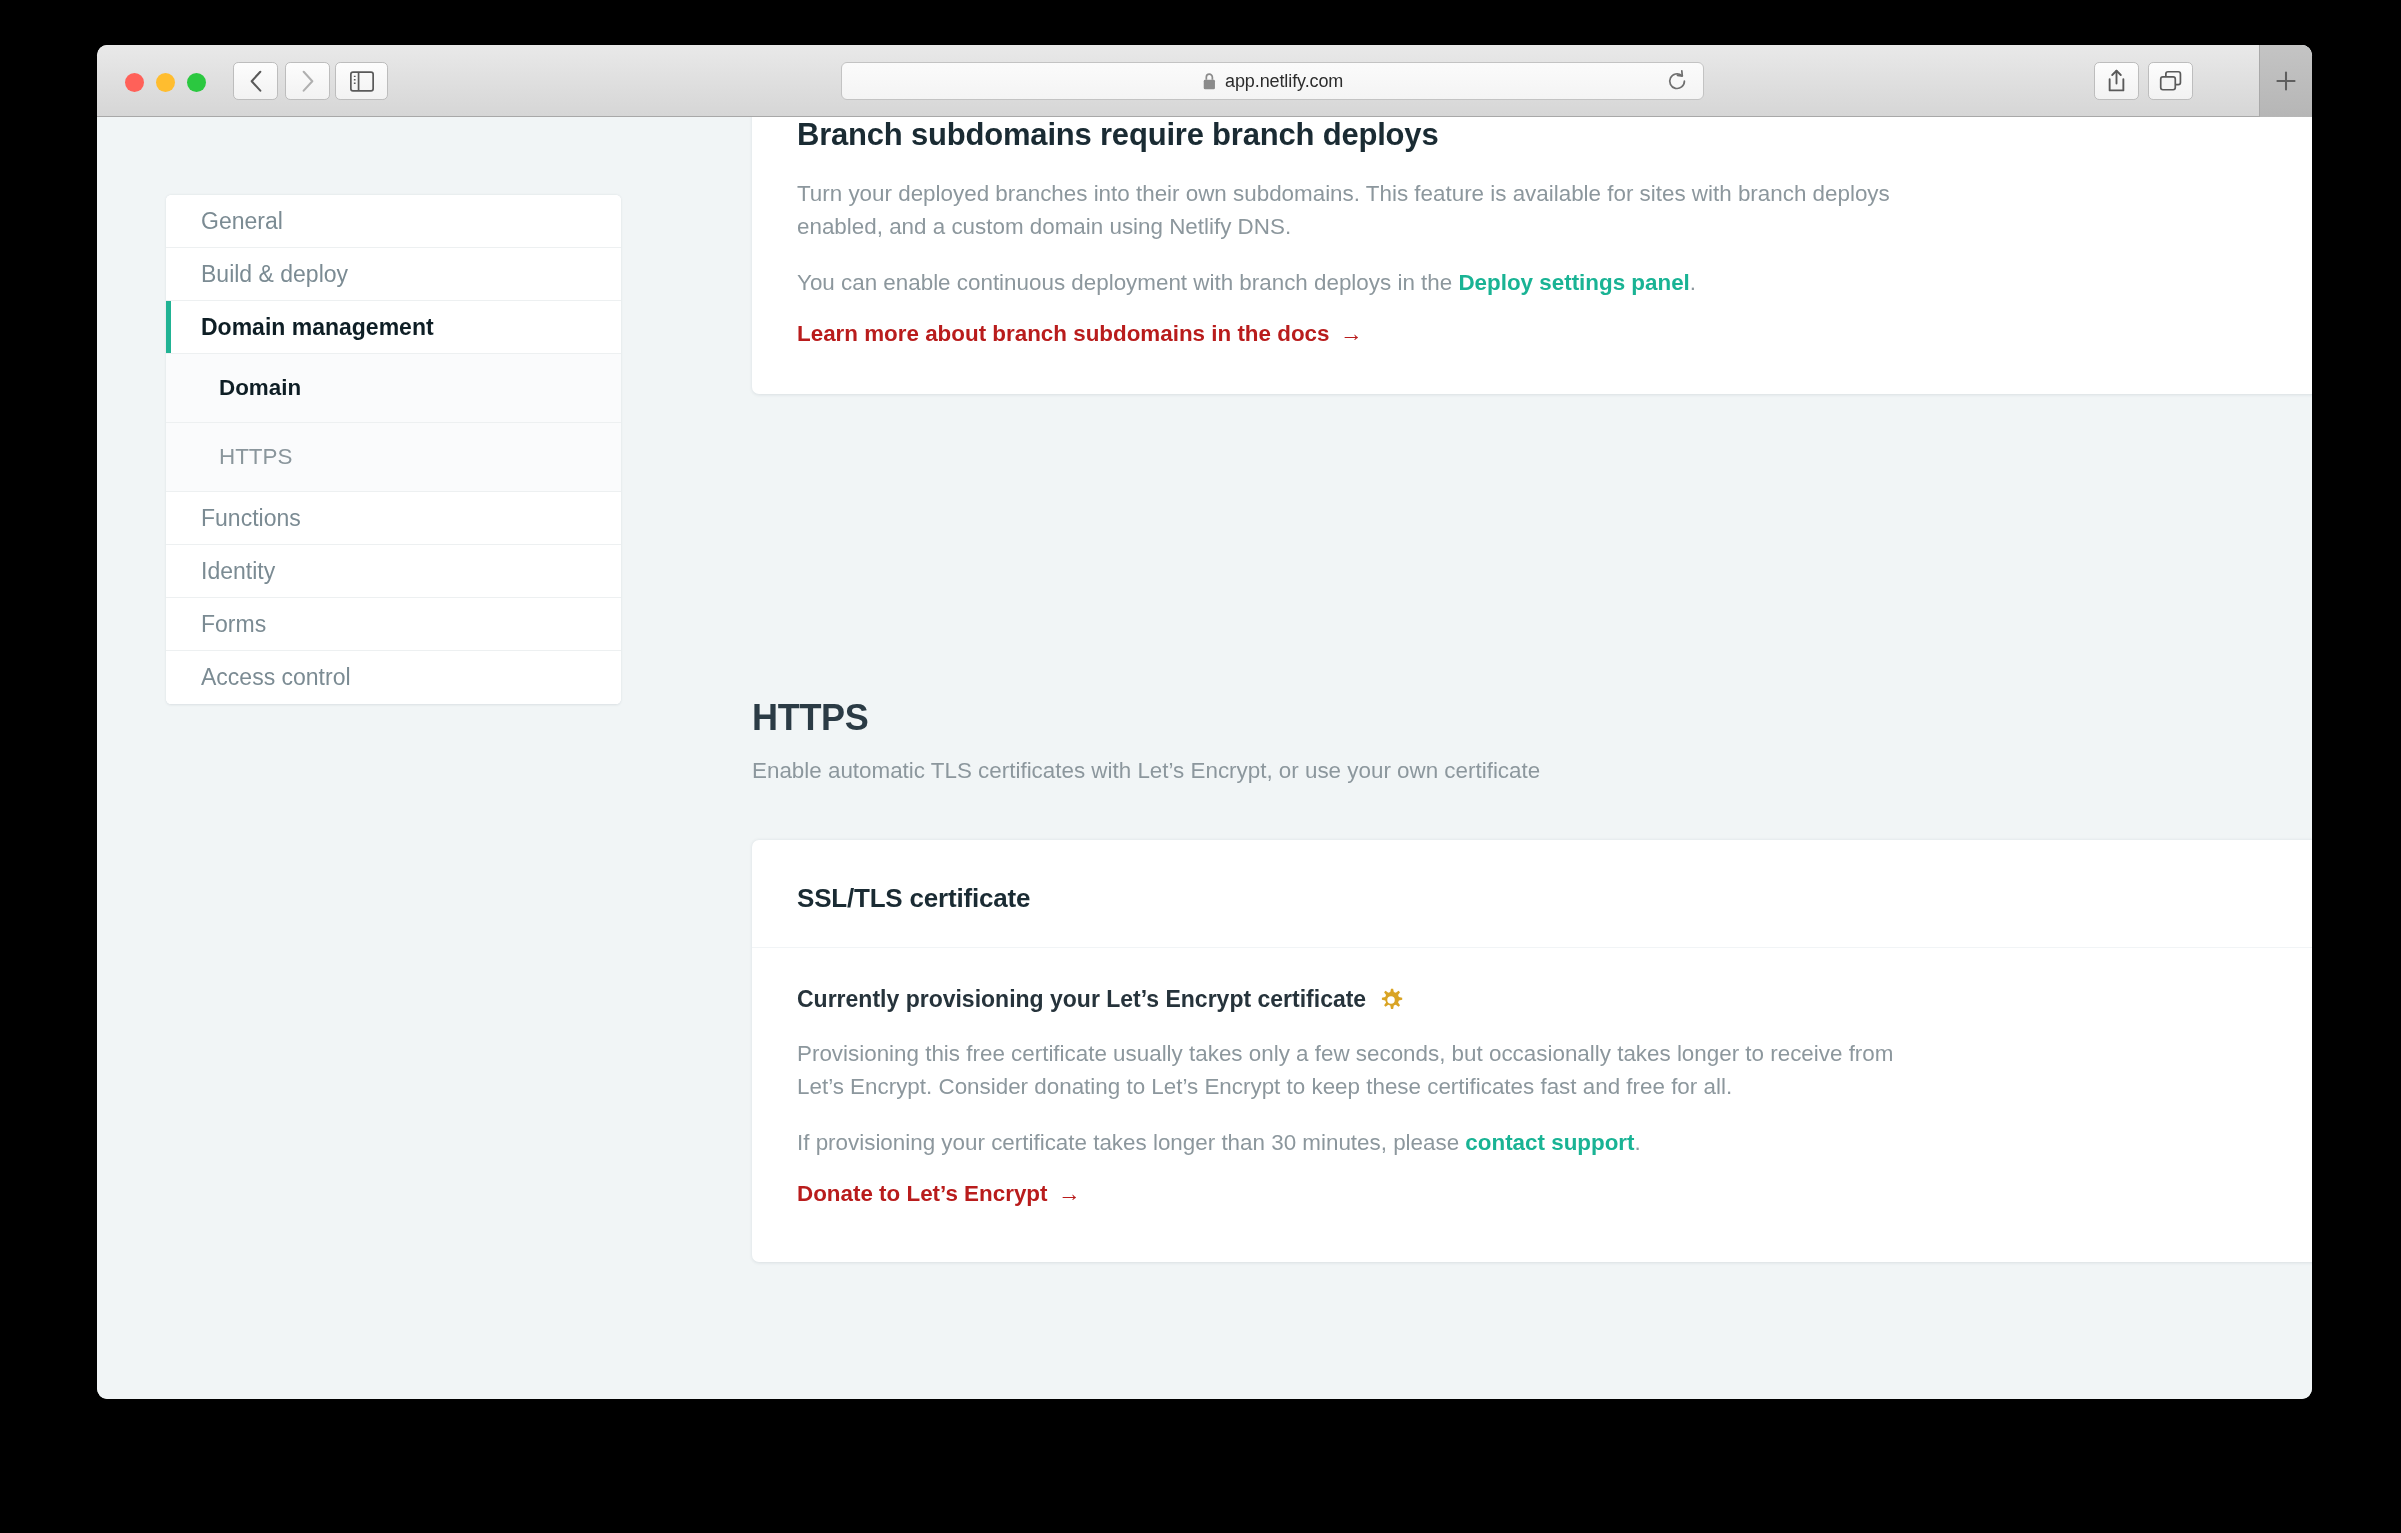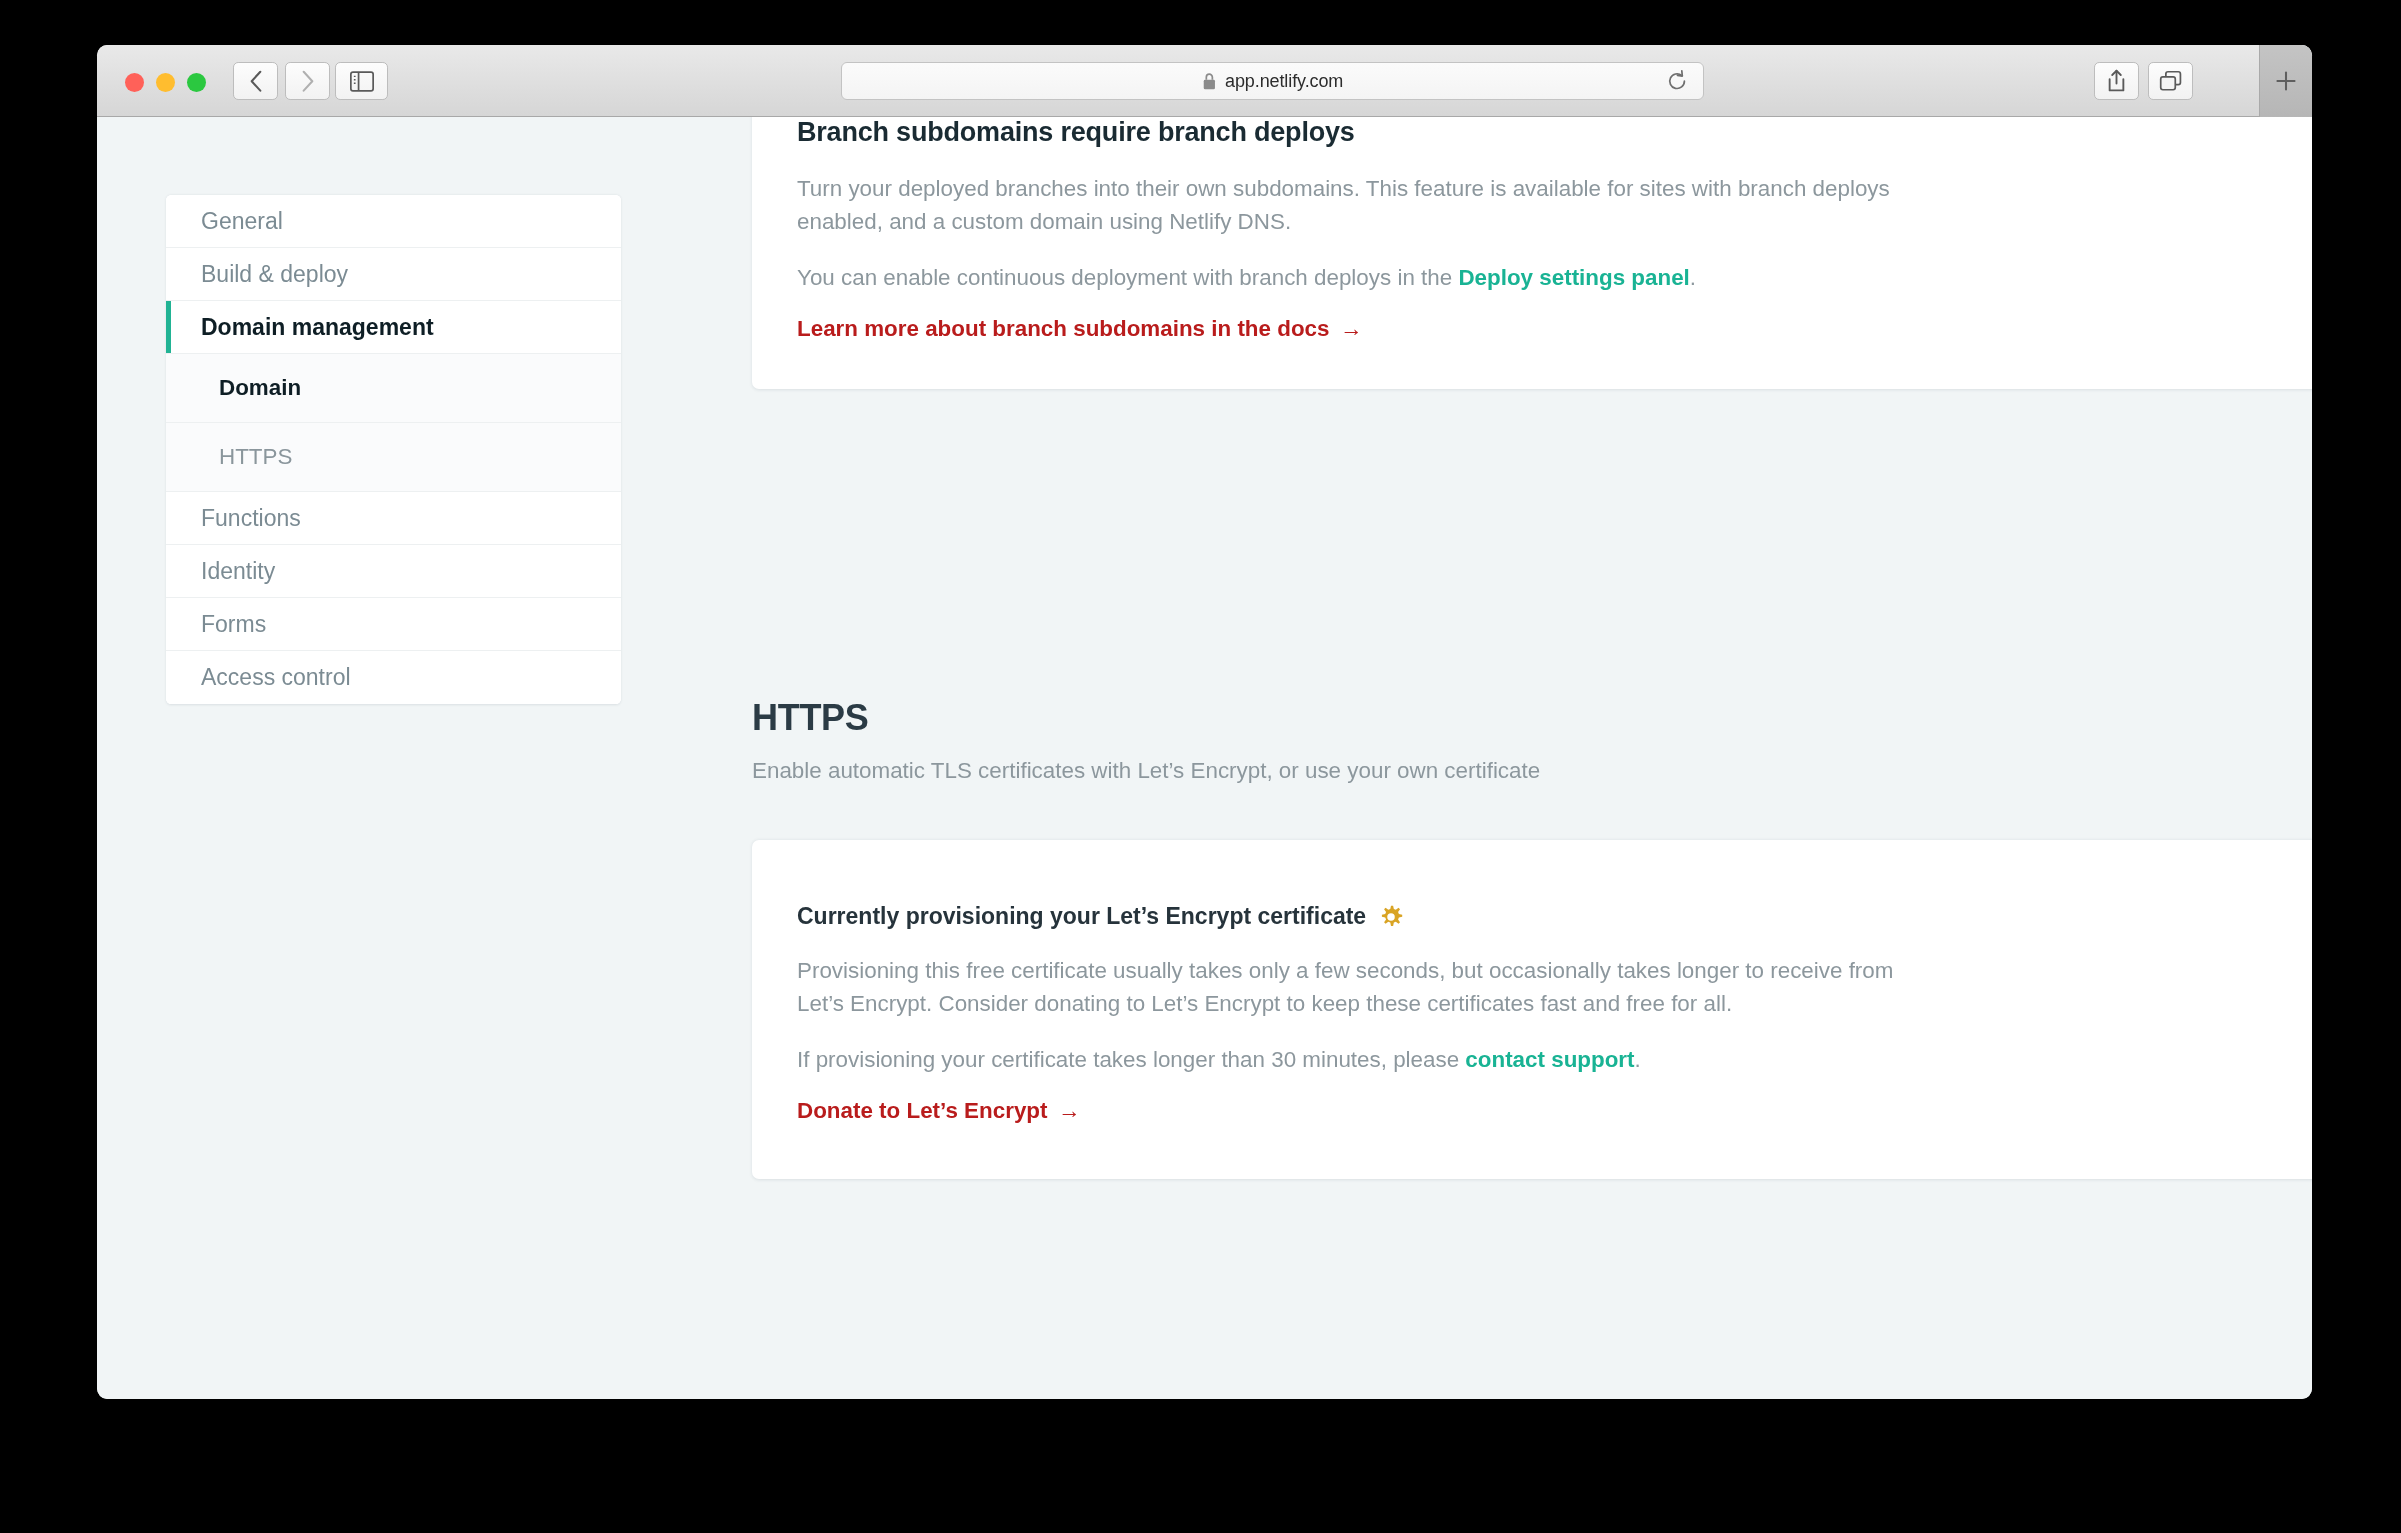--- a/index.html
+++ b/index.html
@@ -137,21 +137,21 @@
   }
 
   
   .card-branch {
     left: 131px; top: -60px;
     width: 1579px;
     padding: 60px 45px 47px 45px;
   }
 
   .card-title {
-    font-size: 27px; font-weight: bold; color: #1a2b33;
+    font-size: 31px; font-weight: bold; color: #1a2b33;
     margin-bottom: 24px; letter-spacing: -0.2px;
   }
   .card-body {
     font-size: 22.4px; line-height: 1.48; color: #8c979d;
     margin-bottom: 22.4px; max-width: 1121px;
   }
   .lnk { color: #19b394; font-weight: bold; text-decoration: none; }
   .arrow-lnk {
     display: inline-flex; align-items: center; gap: 10.4px;
     font-size: 22.4px; font-weight: bold; color: #b91c1c; text-decoration: none;
@@ -308,20 +308,21 @@
           <span>→</span>
         </a>
       </section>
 
       <div class="section">
         <h2 class="section-title">HTTPS</h2>
         <p class="section-sub">Enable automatic TLS certificates with Let’s Encrypt, or use your own certificate</p>
       </div>
 
       <section class="card card-ssl">
+        <h3 class="ssl-head">SSL/TLS certificate</h3>
 
         <div class="ssl-status">
           <span>Currently provisioning your Let’s Encrypt certificate</span>
           <svg class="gear-icon" width="26" height="26" viewBox="0 0 32 32">
             <g fill="#d9a425">
               <path d="M16 2 l2.6 0 0.9 4.1 2.4 1 3.4-2.4 1.8 1.8 -2.4 3.4 1 2.4 4.1 0.9 0 2.6 -4.1 0.9 -1 2.4 2.4 3.4 -1.8 1.8 -3.4-2.4 -2.4 1 -0.9 4.1 -2.6 0 -0.9-4.1 -2.4-1 -3.4 2.4 -1.8-1.8 2.4-3.4 -1-2.4 -4.1-0.9 0-2.6 4.1-0.9 1-2.4 -2.4-3.4 1.8-1.8 3.4 2.4 2.4-1z"></path>
             </g>
             <circle cx="16" cy="16" r="4.6" fill="#ffffff"></circle>
           </svg>
         </div>

